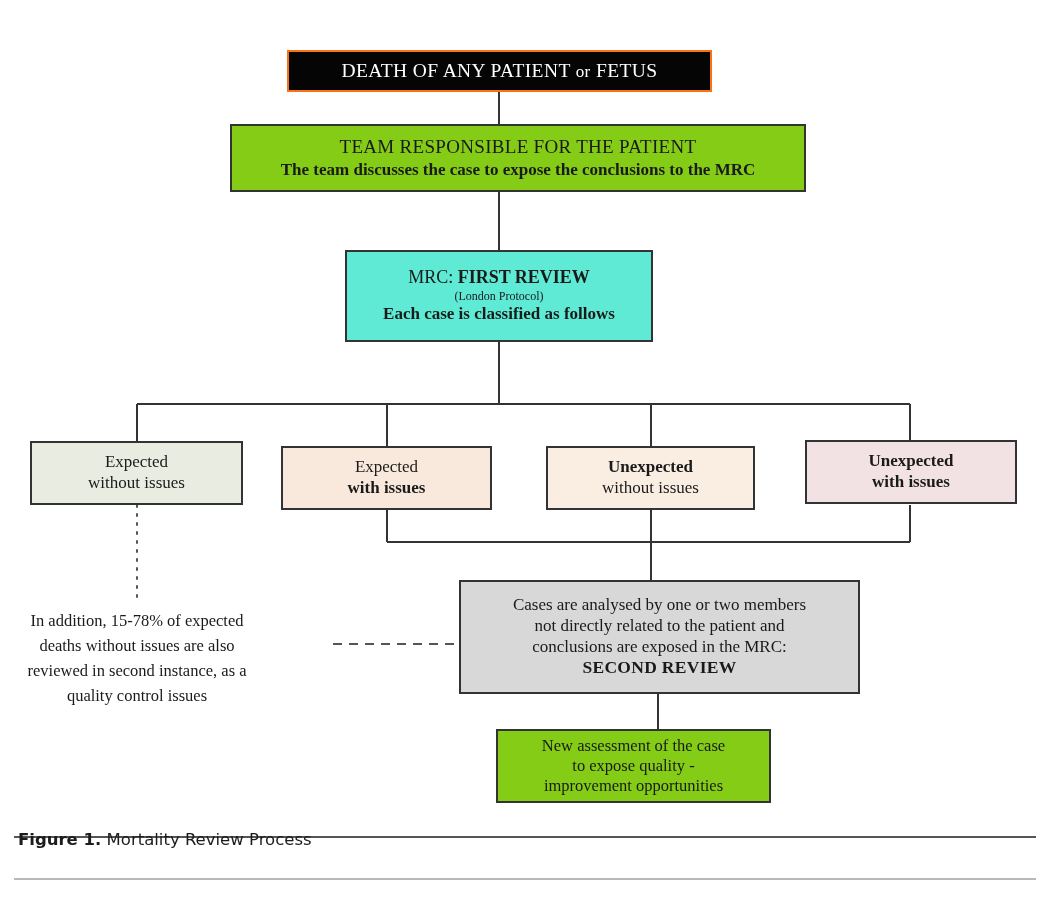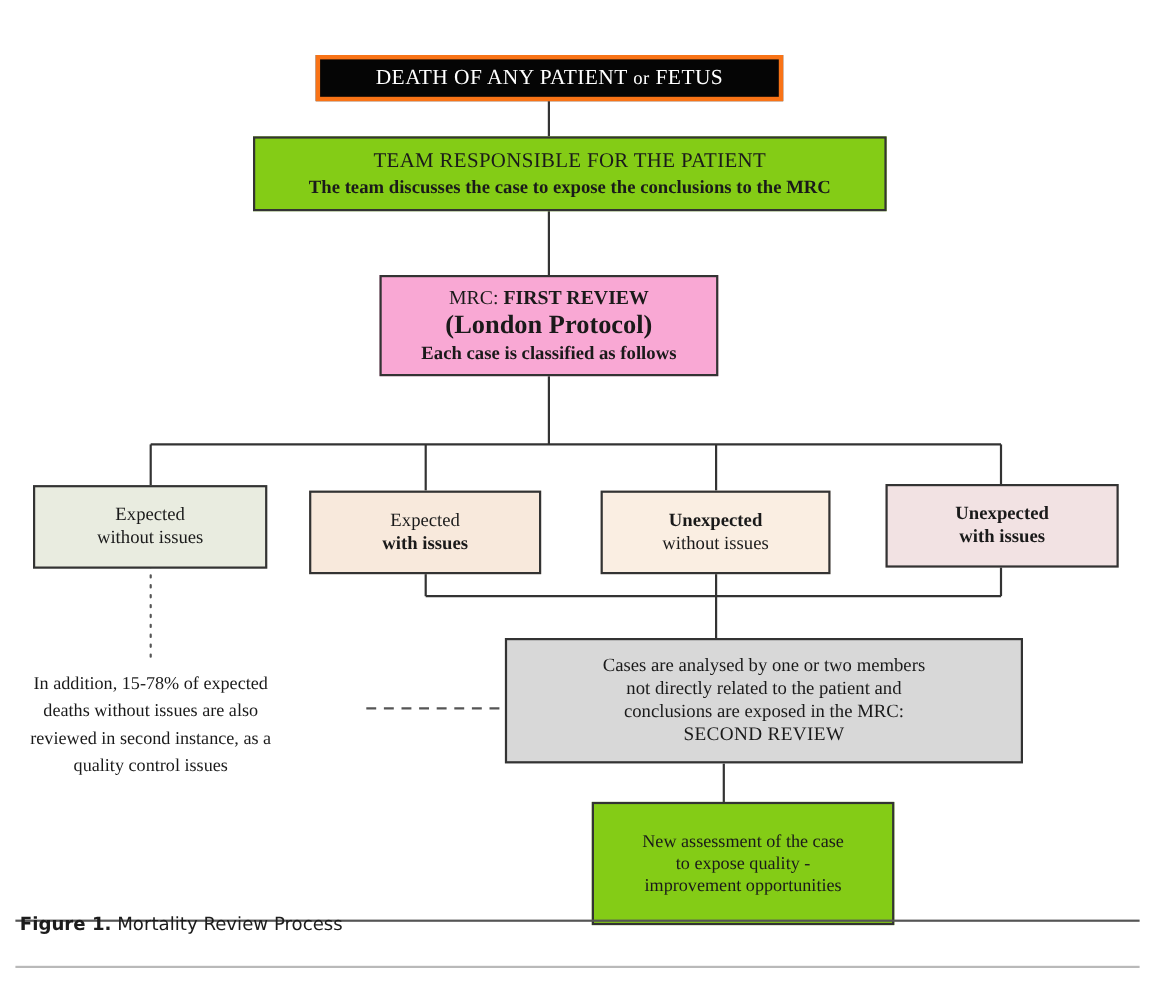--- a/index.html
+++ b/index.html
@@ -44,21 +44,21 @@
     line-height: 1.22;
   }
 
   .node .ln { display: block; white-space: nowrap; }
 
   
   #node-death {
     left: 287px; top: 50px;
     width: 425px; height: 42px;
     background: #050505;
-    border: 4px solid #f97316;
+    border: 2px solid #f97316;
     color: #ffffff;
   }
   #node-death .ln {
     font-size: 19.5px;
     letter-spacing: 0.4px;
     font-weight: 400;
   }
   #node-death .ln .small-or {
     font-size: 17px;
   }
@@ -68,50 +68,50 @@
     left: 230px; top: 124px;
     width: 576px; height: 68px;
   }
   #node-team .ln-1 { font-size: 19px; letter-spacing: 0.3px; padding-bottom: 2px; }
   #node-team .ln-2 { font-size: 17px; font-weight: bold; }
 
   
   #node-mrc {
     left: 345px; top: 250px;
     width: 308px; height: 92px;
-    background: #f9a8d4;
+    background: #5eead4;
   }
   #node-mrc .ln-1 { font-size: 18px; }
   #node-mrc .ln-1 b { font-weight: bold; }
-  #node-mrc .ln-2 { font-size: 24px; font-weight: bold; }
+  #node-mrc .ln-2 { font-size: 12px; font-weight: normal; }
   #node-mrc .ln-3 { font-size: 17px; font-weight: bold; }
 
   
-  .cat-box { height: 76px; }
+  .cat-box { height: 64px; }
   .cat-box .ln { font-size: 17px; }
   .cat-box .ln-b { font-weight: bold; }
 
   #node-cat-0 { left: 30px;  top: 441px; width: 213px; background: #e9ece0; }
   #node-cat-1 { left: 281px; top: 446px; width: 211px; background: #f8e9dc; }
   #node-cat-2 { left: 546px; top: 446px; width: 209px; background: #faeee2; }
   #node-cat-3 { left: 805px; top: 440px; width: 212px; background: #f2e2e3; }
 
   
   #node-second {
     left: 459px; top: 580px;
-    width: 471px; height: 114px;
+    width: 401px; height: 114px;
     background: #d8d8d8;
   }
   #node-second .ln { font-size: 17px; }
-  #node-second .ln-b { font-weight: normal; font-size: 17.5px; letter-spacing: 0.3px; }
+  #node-second .ln-b { font-weight: bold; font-size: 17.5px; letter-spacing: 0.3px; }
 
   
   #node-assess {
-    left: 538px; top: 729px;
-    width: 275px; height: 112px; justify-content: center;
+    left: 496px; top: 729px;
+    width: 275px; height: 74px; justify-content: center;
   }
   #node-assess .ln { font-size: 16.5px; }
 
   
   #note-quality {
     position: absolute;
     left: 22px; top: 608px;
     width: 230px;
     text-align: center;
     font-size: 16.5px;

